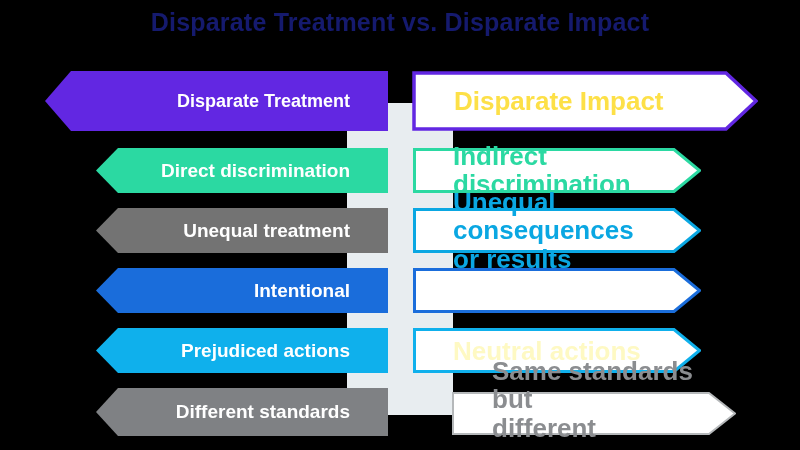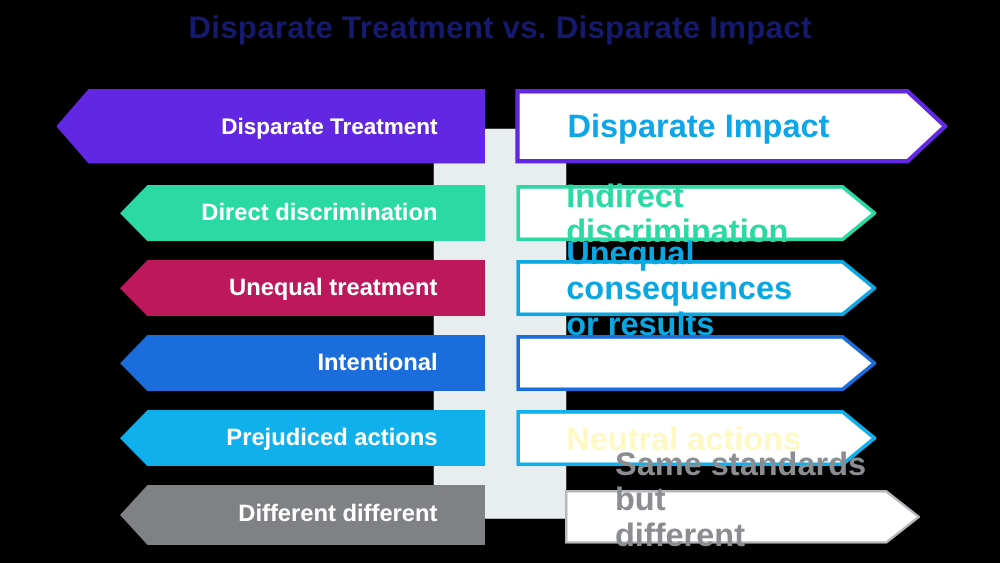--- a/index.html
+++ b/index.html
@@ -45,34 +45,34 @@
 
   <div class="centerbar" style="background-color: rgb(232, 237, 240);"></div>
 
   <div class="al hdr" style="background-color: rgb(98, 39, 226);">
     <span>Disparate Treatment</span>
   </div>
   <div class="ar hdr">
     <svg width="346" height="60" viewBox="0 0 346 60">
       <polygon points="2,2 314,2 344,30 314,58 2,58" fill="#ffffff" stroke-width="3.5" style="stroke: rgb(98, 39, 226);"></polygon>
     </svg>
-    <span style="color: #0ea5e9;">Disparate Impact</span>
+    <span style="color: #fde047;">Disparate Impact</span>
   </div>
 
   <div class="al row r0" style="background-color: rgb(43, 217, 162);">
     <span>Direct discrimination</span>
   </div>
   <div class="ar row r0">
     <svg width="288" height="45" viewBox="0 0 288 45">
       <polygon points="1.5,1.5 261,1.5 286.5,22.5 261,43.5 1.5,43.5" fill="#ffffff" stroke-width="3" style="stroke: rgb(43, 217, 162);"></polygon>
     </svg>
     <span style="color: rgb(43, 217, 162);">Indirect discrimination</span>
   </div>
 
-  <div class="al row r1" style="background-color: #be185d;">
+  <div class="al row r1" style="background-color: #737373;">
     <span>Unequal treatment</span>
   </div>
   <div class="ar row r1">
     <svg width="288" height="45" viewBox="0 0 288 45">
       <polygon points="1.5,1.5 261,1.5 286.5,22.5 261,43.5 1.5,43.5" fill="#ffffff" stroke-width="3" style="stroke: rgb(10, 167, 226);"></polygon>
     </svg>
     <span style="color: rgb(10, 167, 226);">Unequal consequences
 or results</span>
   </div>
 
@@ -89,21 +89,21 @@
     <span>Prejudiced actions</span>
   </div>
   <div class="ar row r3">
     <svg width="288" height="45" viewBox="0 0 288 45">
       <polygon points="1.5,1.5 261,1.5 286.5,22.5 261,43.5 1.5,43.5" fill="#ffffff" stroke-width="3" style="stroke: rgb(15, 176, 236);"></polygon>
     </svg>
     <span style="color: #fef9c3;">Neutral actions</span>
   </div>
 
   <div class="al row r4" style="background-color: rgb(127, 129, 132);">
-    <span>Different different</span>
+    <span>Different standards</span>
   </div>
   <div class="ar row r4">
     <svg width="284" height="43" viewBox="0 0 284 43">
       <polygon points="1,1 257,1 283,21.5 257,42 1,42" fill="#ffffff" stroke-width="2" style="stroke: rgb(181, 184, 186);"></polygon>
     </svg>
     <span style="color: rgb(139, 141, 144);">Same standards but
 different consequences</span>
   </div>
 
 </div>

